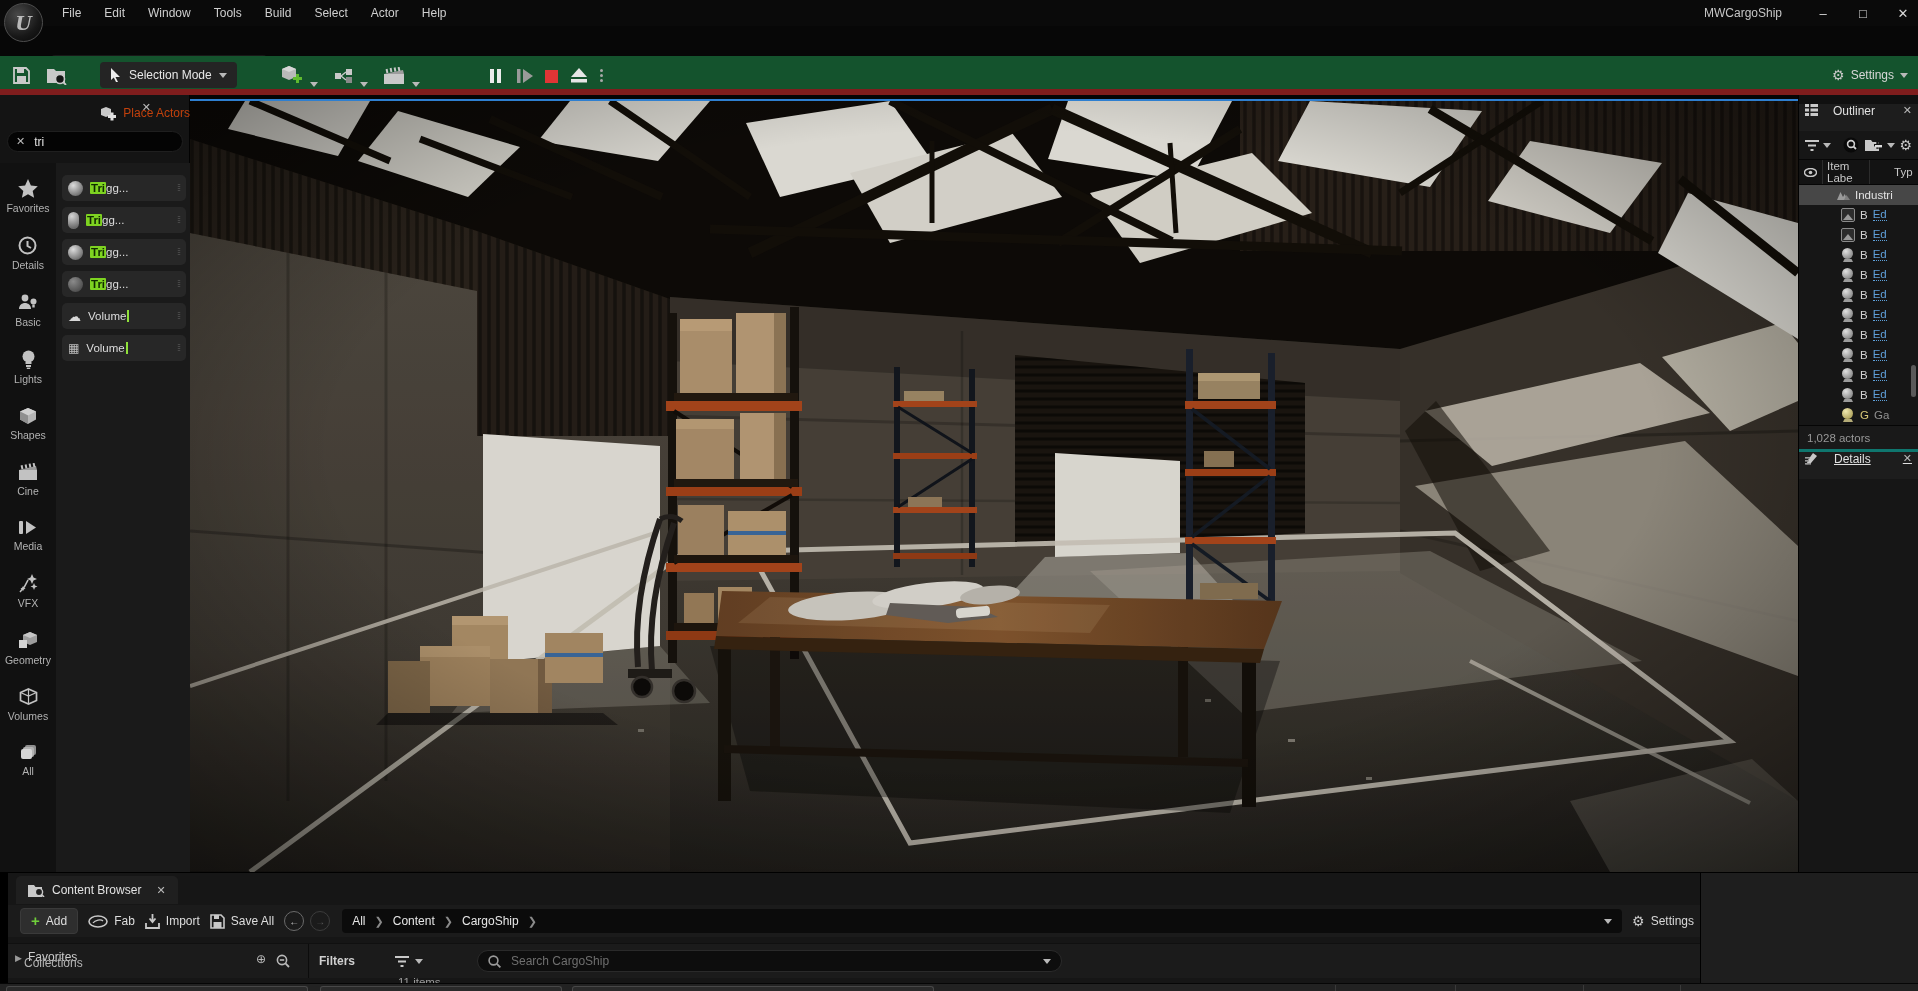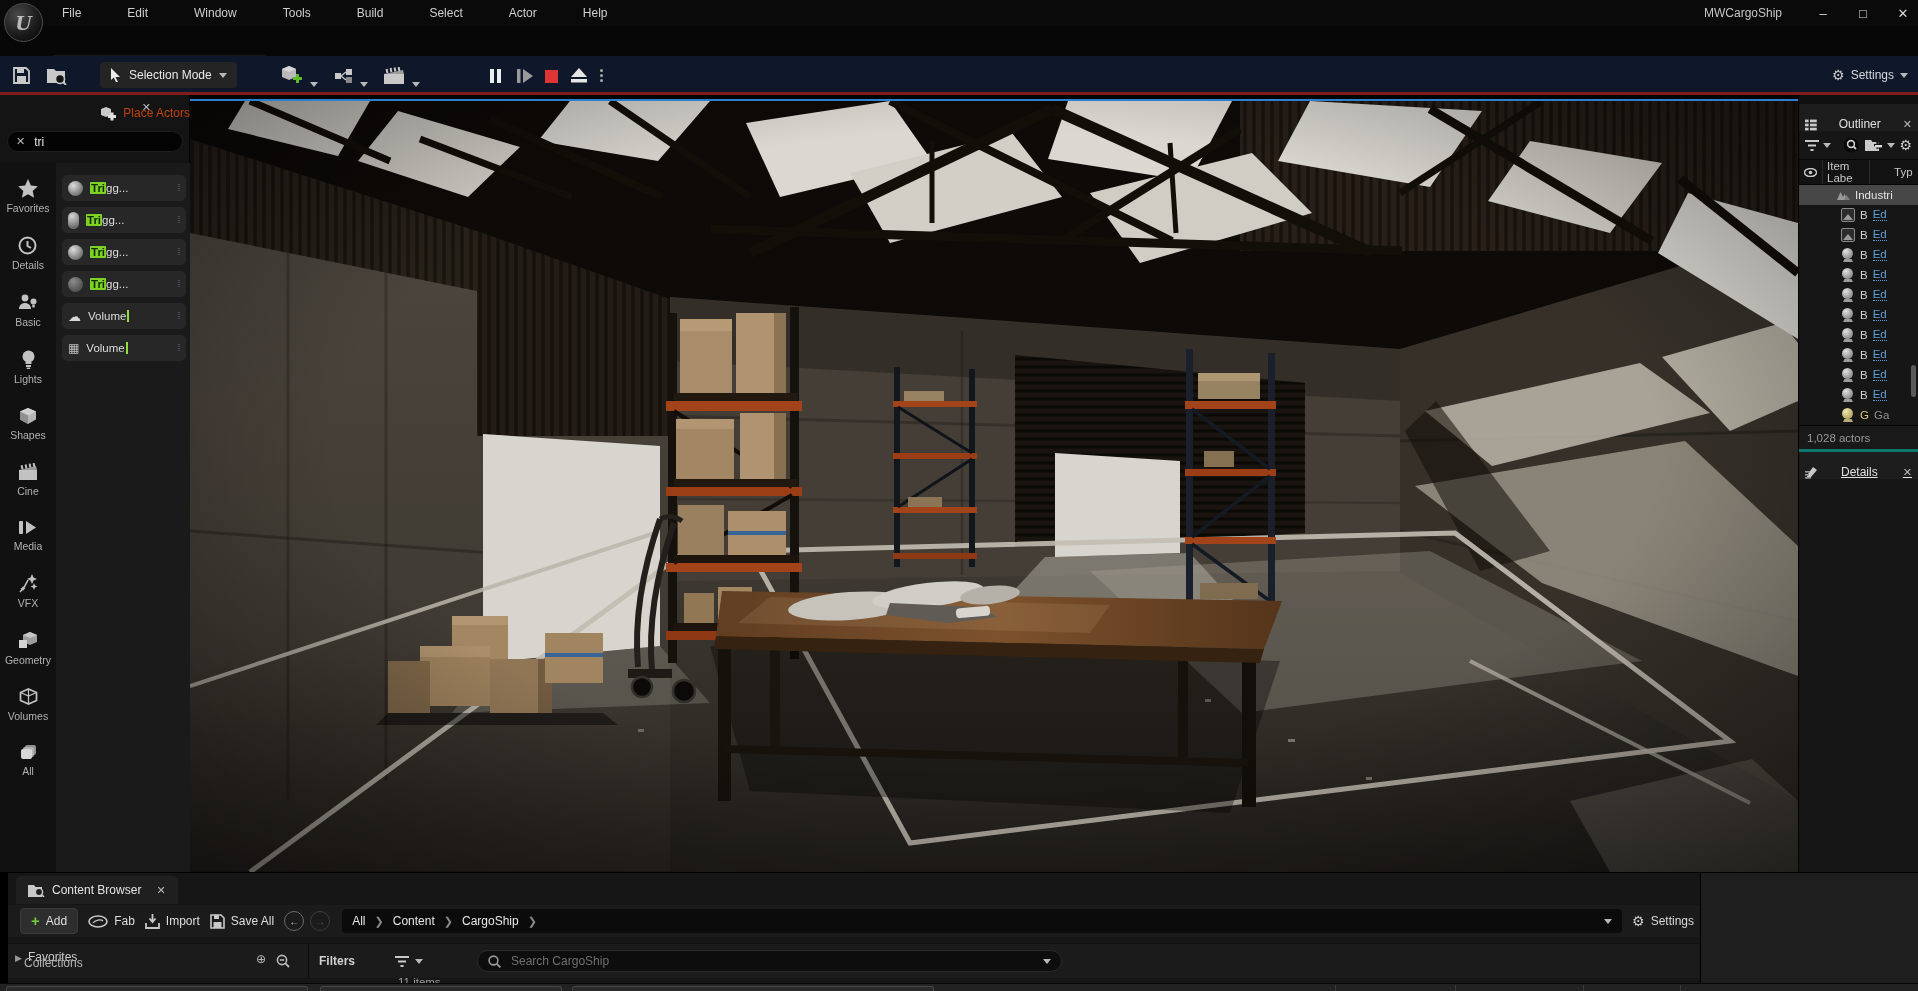--- a/index.html
+++ b/index.html
@@ -8,33 +8,33 @@
        -webkit-font-smoothing:antialiased;color:#cfcfcf;font-size:12px;}
   .abs{position:absolute;}
   .row{display:flex;align-items:center;}
 
   
   #titlebar{left:0;top:0;width:1918px;height:26px;background:#0a0a0a;z-index:40;}
   #ue-logo{left:4px;top:3px;width:37px;height:37px;border-radius:50%;z-index:60;
     background:radial-gradient(circle at 35% 30%, #4a4a4a, #181818 60%, #060606);
     border:1px solid #4e4e4e;display:flex;align-items:center;justify-content:center;}
   #ue-logo span{font-family:"DejaVu Serif",serif;font-style:italic;font-weight:bold;font-size:19px;color:#b9b9b9;}
-  #menubar{left:58px;top:0;height:26px;display:flex;align-items:center;gap:38px;}
+  #menubar{left:58px;top:0;height:26px;display:flex;align-items:center;gap:15px;}
   .menu-item{color:#cfcfcf;cursor:default;padding:0 4px;}
   #win-title{right:136px;top:0;height:26px;display:flex;align-items:center;color:#c6c6c6;}
   #win-btns{right:6px;top:0;height:26px;display:flex;align-items:center;gap:22px;color:#d8d8d8;font-size:13px;}
   #win-btns .wb{width:18px;text-align:center;}
 
   
   #tabbar{left:0;top:26px;width:1918px;height:30px;background:#070707;}
   #level-tab{left:50px;top:29px;width:218px;height:27px;background:#181818;border-radius:5px 5px 0 0;
     display:flex;align-items:center;gap:7px;padding-left:14px;box-sizing:border-box;color:#e4e4e4;}
 
   
-  #toolbar{left:0;top:56px;width:1918px;height:39px;background:#0f172a;border-bottom:3px solid #7f1d1d;box-sizing:border-box;}
+  #toolbar{left:0;top:56px;width:1918px;height:39px;background:#14532d;border-bottom:6px solid #7f1d1d;box-sizing:border-box;}
   .tb-icon{display:inline-flex;align-items:center;justify-content:center;}
   #sel-mode{left:100px;top:6px;height:26px;background:#242424;border-radius:4px;display:flex;align-items:center;
     gap:7px;padding:0 10px;color:#e8e8e8;}
   .chev{width:0;height:0;border-left:4px solid transparent;border-right:4px solid transparent;border-top:5px solid #b9b9b9;display:inline-block;}
   #play-stop{background:#e03535;width:13px;height:13px;}
   .pause-bar{width:4px;height:14px;background:#ececec;display:inline-block;}
   .kebab{display:inline-flex;flex-direction:column;gap:2px;}
   .kebab i{width:3px;height:3px;border-radius:50%;background:#a8a8a8;}
   #tb-settings{right:10px;top:6px;height:26px;display:flex;align-items:center;gap:6px;color:#d8d8d8;}
   .gear-glyph{font-size:14px;color:#c9c9c9;}
@@ -61,21 +61,21 @@
   .grid-glyph{color:#bdbdbd;font-size:12px;}
 
   
   #viewport{left:190px;top:95px;width:1608px;height:777px;background:#050505;}
   #vp-blue{left:0;top:4px;width:1608px;height:2px;background:#2e7fd0;}
   #vp-corner{left:0;top:6px;width:0;height:0;border-top:11px solid #3b8ae0;border-right:11px solid transparent;}
   #scene{left:0;top:6px;}
 
   
   #right-dock{left:1798px;top:95px;width:120px;height:888px;background:#161616;border-left:1px solid #020202;box-sizing:border-box;}
-  .panel-tab{height:27px;background:#1d1d1d;display:flex;align-items:flex-end;gap:22px;padding:0 6px;color:#e0e0e0;}
+  .panel-tab{height:27px;background:#1d1d1d;display:flex;align-items:flex-start;gap:15px;padding:0 6px;color:#e0e0e0;}
   .panel-tab .x{margin-left:auto;color:#b9b9b9;font-size:11px;}
   #ol-tools{height:28px;display:flex;align-items:center;padding:0 6px;gap:4px;}
   #ol-cols{height:24px;background:#131313;border-top:1px solid #060606;border-bottom:1px solid #060606;display:flex;align-items:center;color:#c8c8c8;font-size:11.5px;}
   #ol-cols .c{border-right:1px solid #2c2c2c;height:100%;display:flex;align-items:center;padding:0 4px;box-sizing:border-box;}
   #ol-root{height:20px;background:#474747;display:flex;align-items:center;gap:5px;padding-left:38px;color:#e2e2e2;font-size:11.5px;white-space:nowrap;overflow:hidden;}
   .ol-row{height:20px;display:flex;align-items:center;gap:5px;padding-left:42px;font-size:11.5px;white-space:nowrap;}
   .ol-badge{color:#d2d2d2;}
   .ol-type{color:#5f9fd9;border-bottom:1px dotted #5f9fd9;line-height:11px;}
   .ol-type.plain{color:#909090;border-bottom:none;}
   .oli{width:14px;height:14px;display:inline-block;position:relative;}

